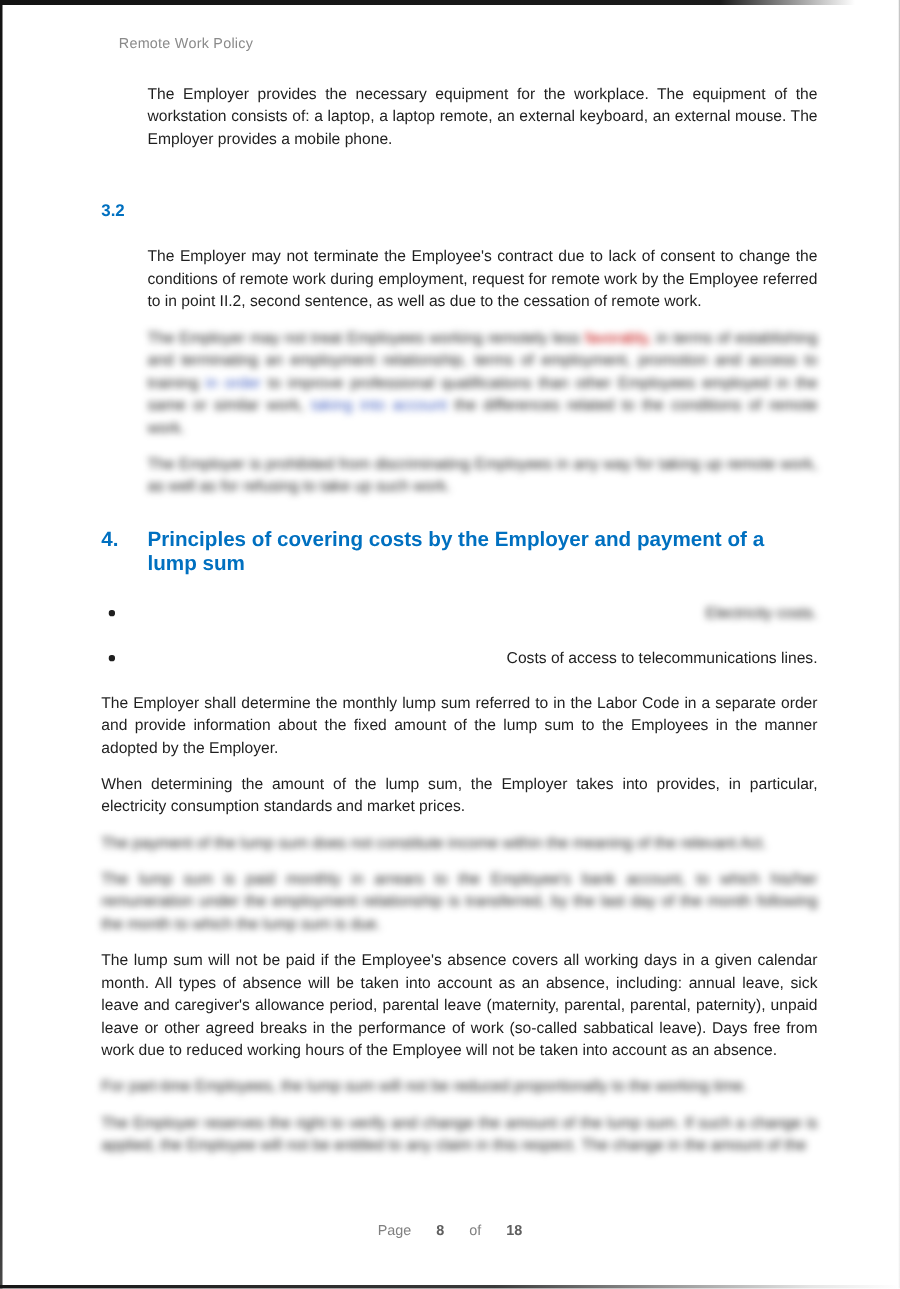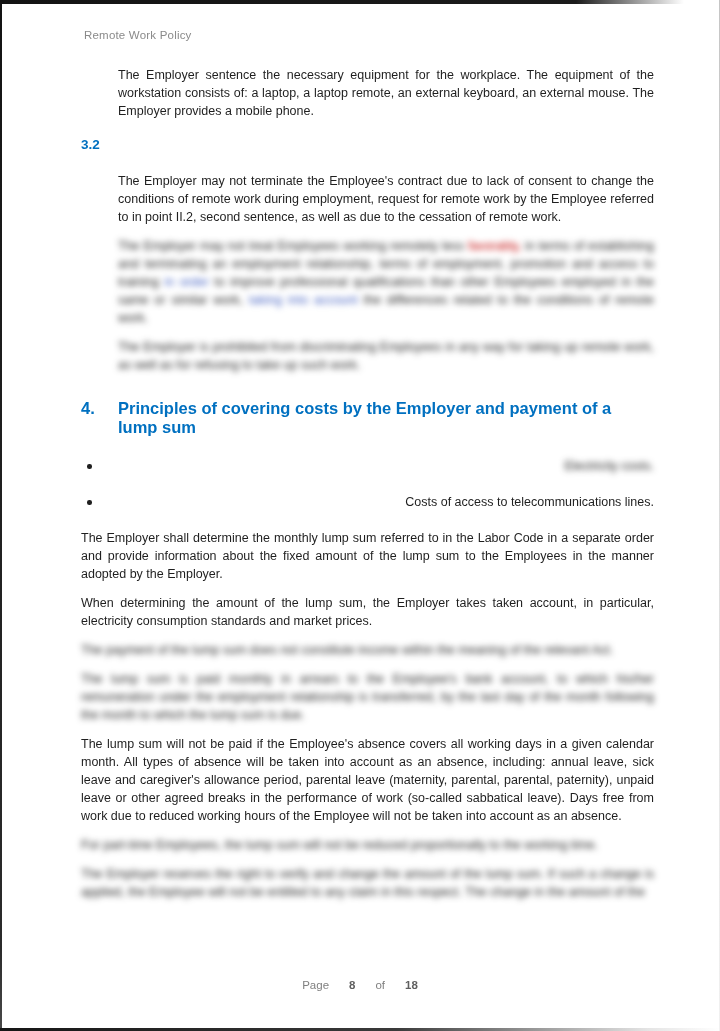--- a/index.html
+++ b/index.html
@@ -15,33 +15,33 @@
   .edge-top{position:absolute;top:0;left:0;width:100%;height:4px;
     background:linear-gradient(to right,#131313 0%,#1b1b1b 80%,rgba(27,27,27,0) 95%);}
   .edge-left{position:absolute;top:0;left:0;width:2px;height:100%;
     background:linear-gradient(to bottom,#131313,#2b2b2b 92%,#4a4a4a);}
   .edge-bottom{position:absolute;bottom:0;left:0;width:100%;height:3px;
     background:linear-gradient(to right,#161616 0%,#3a3a3a 55%,rgba(150,150,150,.25) 90%,rgba(150,150,150,0));}
   .edge-right{position:absolute;top:0;right:0;width:1px;height:100%;
     background:linear-gradient(to bottom,rgba(150,150,150,.55),rgba(215,215,215,.35));}
 
   .doc-header{
-    position:absolute;top:29px;left:84px;
+    position:absolute;top:29px;left:95px;
     font-size:11.5px;color:#8a8a8a;letter-spacing:.2px;
   }
   .content{
     position:absolute;top:66px;left:81px;width:573px;
     font-size:12.5px;line-height:18px;text-align:justify;
   }
   .content p{margin:0 0 11px 0;}
   .content p.indent{margin-left:37px;}
 
   .h2{display:flex;color:#0070C0;font-weight:bold;font-size:13.5px;
     line-height:16px;margin:17px 0 19px 0;text-align:left;}
-  .h2 .num{width:37px;flex:none;}
+  .h2 .num{width:37px;flex:none;margin-top:24px;}
   .h1{display:flex;color:#0070C0;font-weight:bold;font-size:16.5px;
     line-height:19px;margin:25px 0 20px 0;text-align:left;}
   .h1 .num{width:37px;flex:none;}
 
   ul.bullets{margin:0 0 11px 0;padding:0;list-style:none;}
   ul.bullets li{position:relative;padding-left:37px;margin-bottom:18px;text-align:right;}
   ul.bullets li .marker{position:absolute;left:6px;top:7px;width:4.5px;height:4.5px;
     border-radius:50%;background:#1f1f1f;}
 
   .blur{filter:blur(3px);}
@@ -62,37 +62,37 @@
 
 <div class="page">
   <div class="edge-top"></div>
   <div class="edge-left"></div>
   <div class="edge-bottom"></div>
   <div class="edge-right"></div>
 
   <div class="doc-header">Remote Work Policy</div>
 
   <div class="content">
-      <p class="indent"><span>The Employer sentence the necessary equipment for the workplace. The equipment of the workstation consists </span><span class="u">of:</span><span> a laptop, a laptop </span><span class="u">remote</span><span>, an external keyboard, an external mouse. The Employer provides a mobile phone.</span></p>
+      <p class="indent"><span>The Employer provides the necessary equipment for the workplace. The equipment of the workstation consists </span><span class="u">of:</span><span> a laptop, a laptop </span><span class="u">remote</span><span>, an external keyboard, an external mouse. The Employer provides a mobile phone.</span></p>
       <div class="h2">
         <span class="num">3.2</span>
       </div>
       <p class="indent"><span>The Employer may not terminate the Employee's contract due to lack of consent to change the conditions of remote work during employment, request for remote work by the Employee referred to in point II.2, second sentence, as well as due to the cessation of remote work.</span></p>
       <p class="indent blur"><span>The Employer may not treat Employees working remotely less </span><span class="u run-red">favorably,</span><span> in terms of establishing and terminating an employment relationship, terms of employment, promotion and access to training </span><span class="u run-blue">in order</span><span> to improve professional qualifications than other Employees employed in the same or similar work, </span><span class="u run-blue">taking into account</span><span> the differences related to the conditions of remote work.</span></p>
       <p class="indent blur"><span>The Employer is prohibited from discriminating Employees in any way for taking up remote work, as well as for refusing to take up such work.</span></p>
       <div class="h1">
         <span class="num">4.</span>
         <span>Principles of covering costs by the Employer and payment of a lump sum</span>
       </div>
       <ul class="bullets">
         <li><span class="marker"></span><span class="blur"><span class="u">Electricity costs.</span></span></li>
         <li><span class="marker"></span><span><span>Costs of access to telecommunications lines.</span></span></li>
       </ul>
       <p><span>The Employer shall determine the monthly lump sum referred to in the Labor Code in a separate order and provide information about the fixed amount of the lump sum to the Employees in the manner adopted by the Employer.</span></p>
-      <p><span>When determining the amount of the lump sum, the Employer </span><span class="u">takes taken account</span><span>, in particular, electricity consumption standards and market prices.</span></p>
+      <p><span>When determining the amount of the lump sum, the Employer </span><span class="u">takes into provides</span><span>, in particular, electricity consumption standards and market prices.</span></p>
       <p class="blur"><span>The payment of the lump sum does not constitute income within the meaning of the relevant Act.</span></p>
       <p class="blur"><span>The lump sum is paid monthly in arrears to the Employee's bank account, to which his/her remuneration under the employment relationship is transferred, by the last day of the month following the month to which the lump sum is due.</span></p>
       <p><span>The lump sum will not be paid if the Employee's absence covers all working days in a given calendar month. All types of absence will be </span><span class="u">taken into account</span><span> as an absence, </span><span class="u">including:</span><span> annual leave, sick leave and caregiver's allowance period, parental leave (maternity, parental, parental, paternity), unpaid leave or other agreed breaks in the performance of work (so-called sabbatical leave). Days free from work due to reduced working hours of the Employee will not be </span><span class="u">taken into account</span><span> as an absence.</span></p>
       <p class="blur"><span>For part-time Employees, the lump sum will not be reduced proportionally to the working time.</span></p>
       <p class="blur"><span>The Employer reserves the right to verify and change the amount of the lump sum. If such a change is applied, the Employee will not be entitled to any claim in this respect. The change in the amount of the</span></p>
     </div>
 
   <div class="doc-footer">
     <span>Page</span><span class="b">8</span><span>of</span><span class="b">18</span>
   </div>

